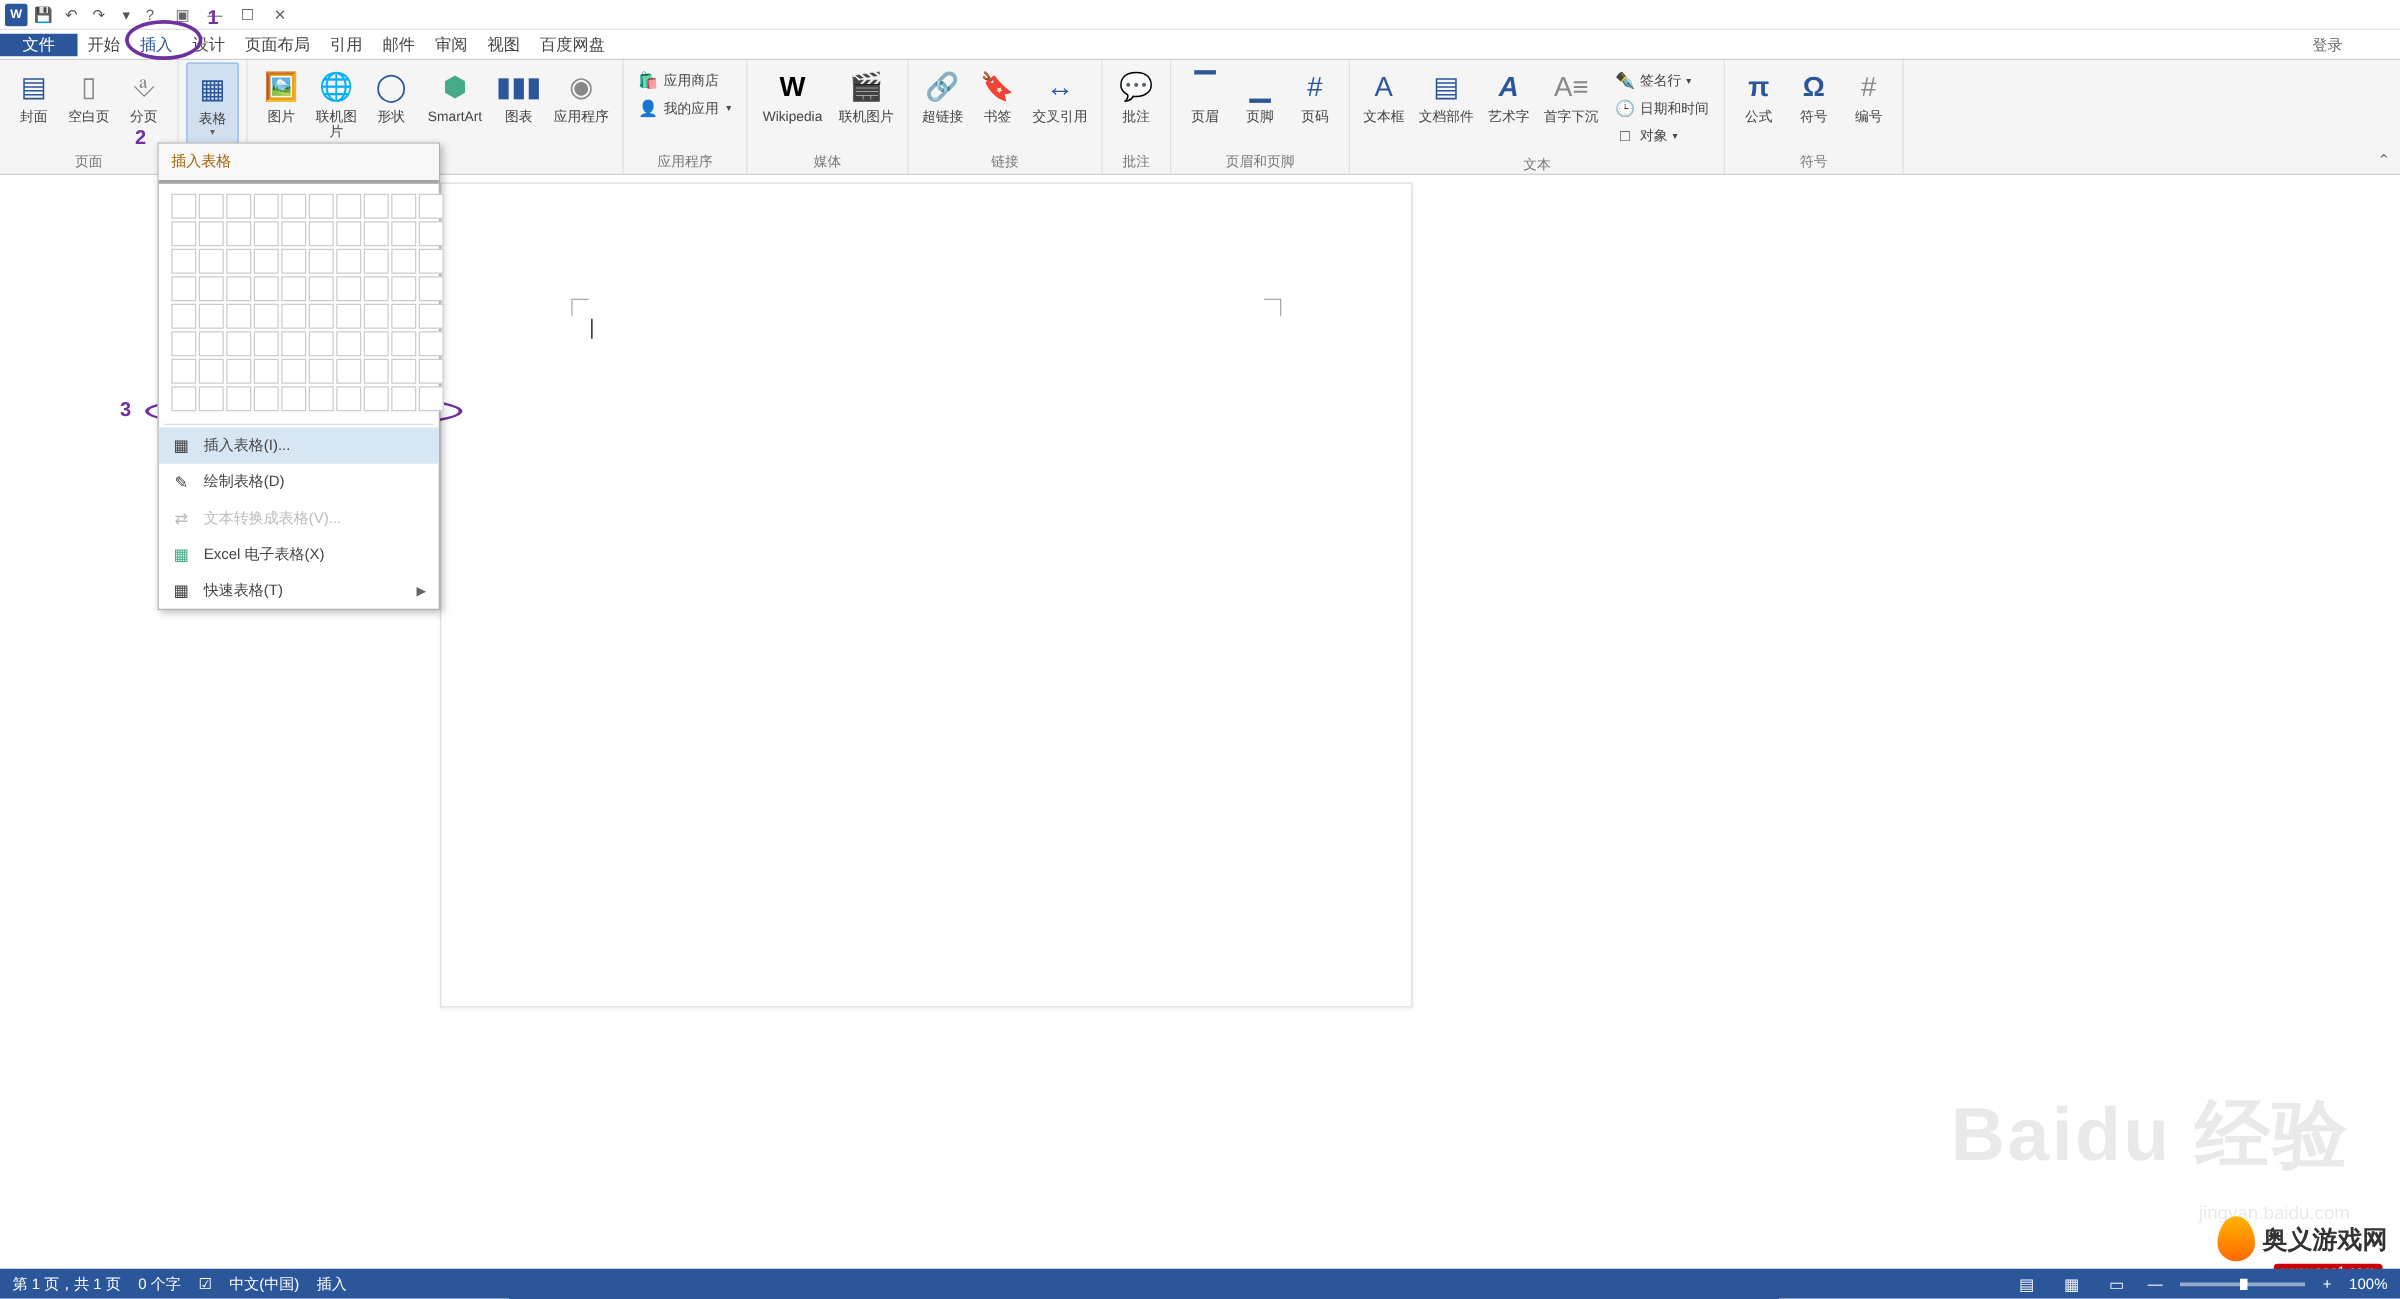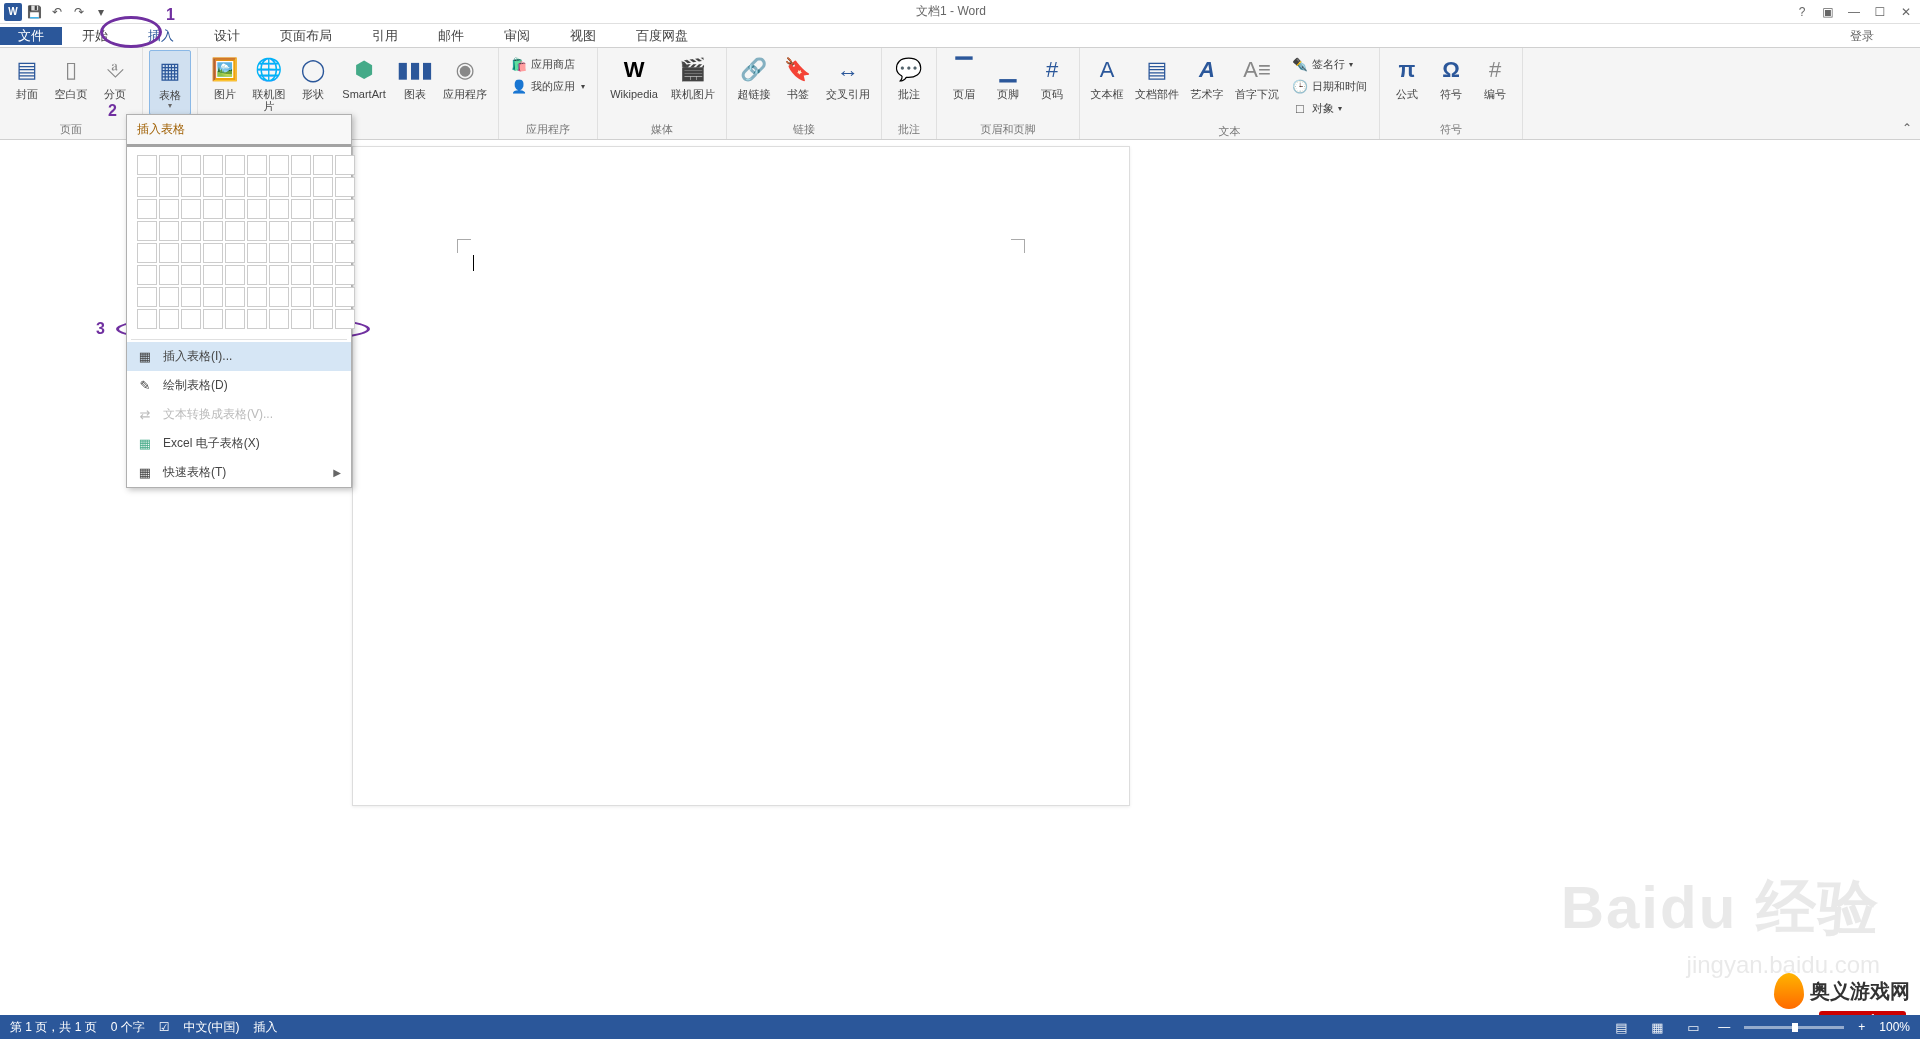--- a/index.html
+++ b/index.html
@@ -9,21 +9,21 @@
 .title-bar { height: 24px; background: #fff; display: flex; align-items: center; padding: 0 4px; border-bottom: 1px solid #e0e0e0; }
 .title-bar .qat { display: flex; align-items: center; gap: 4px; }
 .title-bar .qat-icon { width: 18px; height: 18px; display: flex; align-items: center; justify-content: center; font-size: 12px; color: #555; cursor: pointer; }
 .title-bar .word-icon { width: 18px; height: 18px; background: #2b579a; color: #fff; font-size: 10px; font-weight: bold; display: flex; align-items: center; justify-content: center; border-radius: 2px; }
 .title-bar .title { flex: 1; text-align: center; font-size: 12px; color: #666; }
 .title-bar .win-controls { display: flex; align-items: center; gap: 6px; }
 .title-bar .win-btn { width: 20px; height: 18px; display: flex; align-items: center; justify-content: center; font-size: 12px; color: #666; cursor: pointer; }
 
 
 .tabs { height: 24px; background: #fff; display: flex; align-items: center; border-bottom: 1px solid #d0d0d0; }
-.tab { padding: 0 20px; font-size: 13px; color: #444; display: flex; align-items: center; cursor: pointer; position: relative; }
+.tab { padding: 0 8px; font-size: 13px; color: #444; display: flex; align-items: center; cursor: pointer; position: relative; }
 .tab.file { background: #2b579a; color: #fff; padding: 0 18px; }
 .tab.active { color: #2b579a; }
 
 
 .ribbon { height: 92px; background: #f5f5f5; border-bottom: 1px solid #d0d0d0; display: flex; position: relative; }
 .ribbon-group { display: flex; flex-direction: column; border-right: 1px solid #e0e0e0; padding: 2px 6px 0; }
 .ribbon-group-items { display: flex; flex: 1; align-items: flex-start; gap: 2px; }
 .ribbon-group-label { font-size: 11px; color: #777; text-align: center; padding: 2px 0; }
 .big-btn { width: 42px; display: flex; flex-direction: column; align-items: center; padding: 4px 2px; cursor: pointer; border-radius: 2px; }
 .big-btn.selected { background: #d0e0f0; border: 1px solid #8ab8e6; }
@@ -61,40 +61,39 @@
 
 .status-bar { position: absolute; bottom: 0; left: 0; right: 0; height: 24px; background: #2b579a; color: #fff; display: flex; align-items: center; font-size: 12px; padding: 0 10px; gap: 14px; }
 .status-bar .spacer { flex: 1; }
 .status-bar .view-btn { width: 22px; height: 18px; display: flex; align-items: center; justify-content: center; cursor: pointer; opacity: 0.9; font-size: 13px; }
 .status-bar .zoom-track { width: 100px; height: 3px; background: rgba(255,255,255,0.5); position: relative; }
 .status-bar .zoom-thumb { position: absolute; left: 48px; top: -3px; width: 6px; height: 9px; background: #fff; }
 
 
 .watermark { position: absolute; opacity: 0.18; pointer-events: none; color: #888; }
 .wm1 { right: 40px; bottom: 90px; font-size: 60px; font-weight: bold; letter-spacing: 2px; }
-.wm2 { right: 40px; bottom: 60px; font-size: 24px; }
+.wm2 { right: 40px; bottom: 60px; font-size: 15px; }
 .logo-overlay { position: absolute; right: 10px; bottom: 30px; font-size: 20px; font-weight: bold; color: #333; display: flex; align-items: center; gap: 6px; }
 .logo-overlay .flame { width: 30px; height: 36px; background: linear-gradient(180deg,#ffb400,#ff6a00); border-radius: 50% 50% 50% 50% / 60% 60% 40% 40%; }
 .logo-url { position: absolute; right: 14px; bottom: 14px; font-size: 11px; background:#c00; color:#fff; padding:1px 6px; border-radius:3px; }
 
 
 .c-blue{color:#2b579a}.c-green{color:#4a8}.c-red{color:#c44}.c-gray{color:#888}
 </style>
 </head>
 <body>
 
 <div class="title-bar">
   <div class="qat">
     <div class="word-icon">W</div>
     <div class="qat-icon">💾</div>
     <div class="qat-icon">↶</div>
     <div class="qat-icon">↷</div>
     <div class="qat-icon">▾</div>
   </div>
-  <div class="title">文档1 - Word</div>
   <div class="win-controls">
     <div class="win-btn">?</div>
     <div class="win-btn">▣</div>
     <div class="win-btn">—</div>
     <div class="win-btn">☐</div>
     <div class="win-btn">✕</div>
   </div>
 </div>
 <div style="position:absolute; right:42px; top:28px; display:flex; align-items:flex-end; gap:4px;">
   <span style="font-size:12px;color:#666">登录</span>

